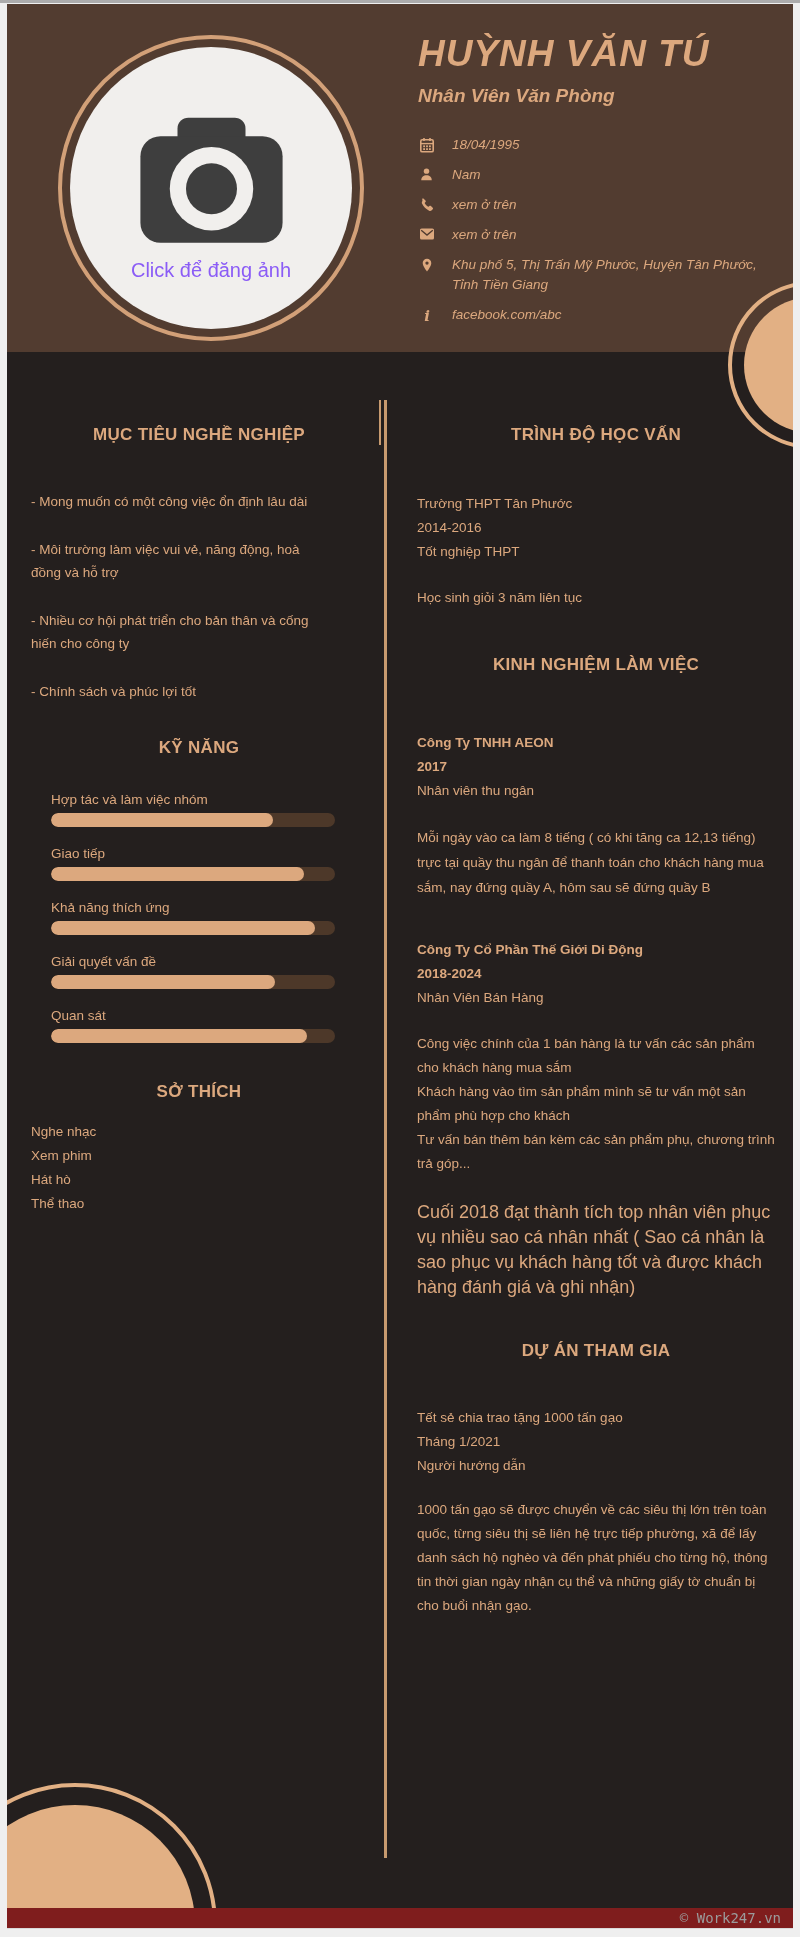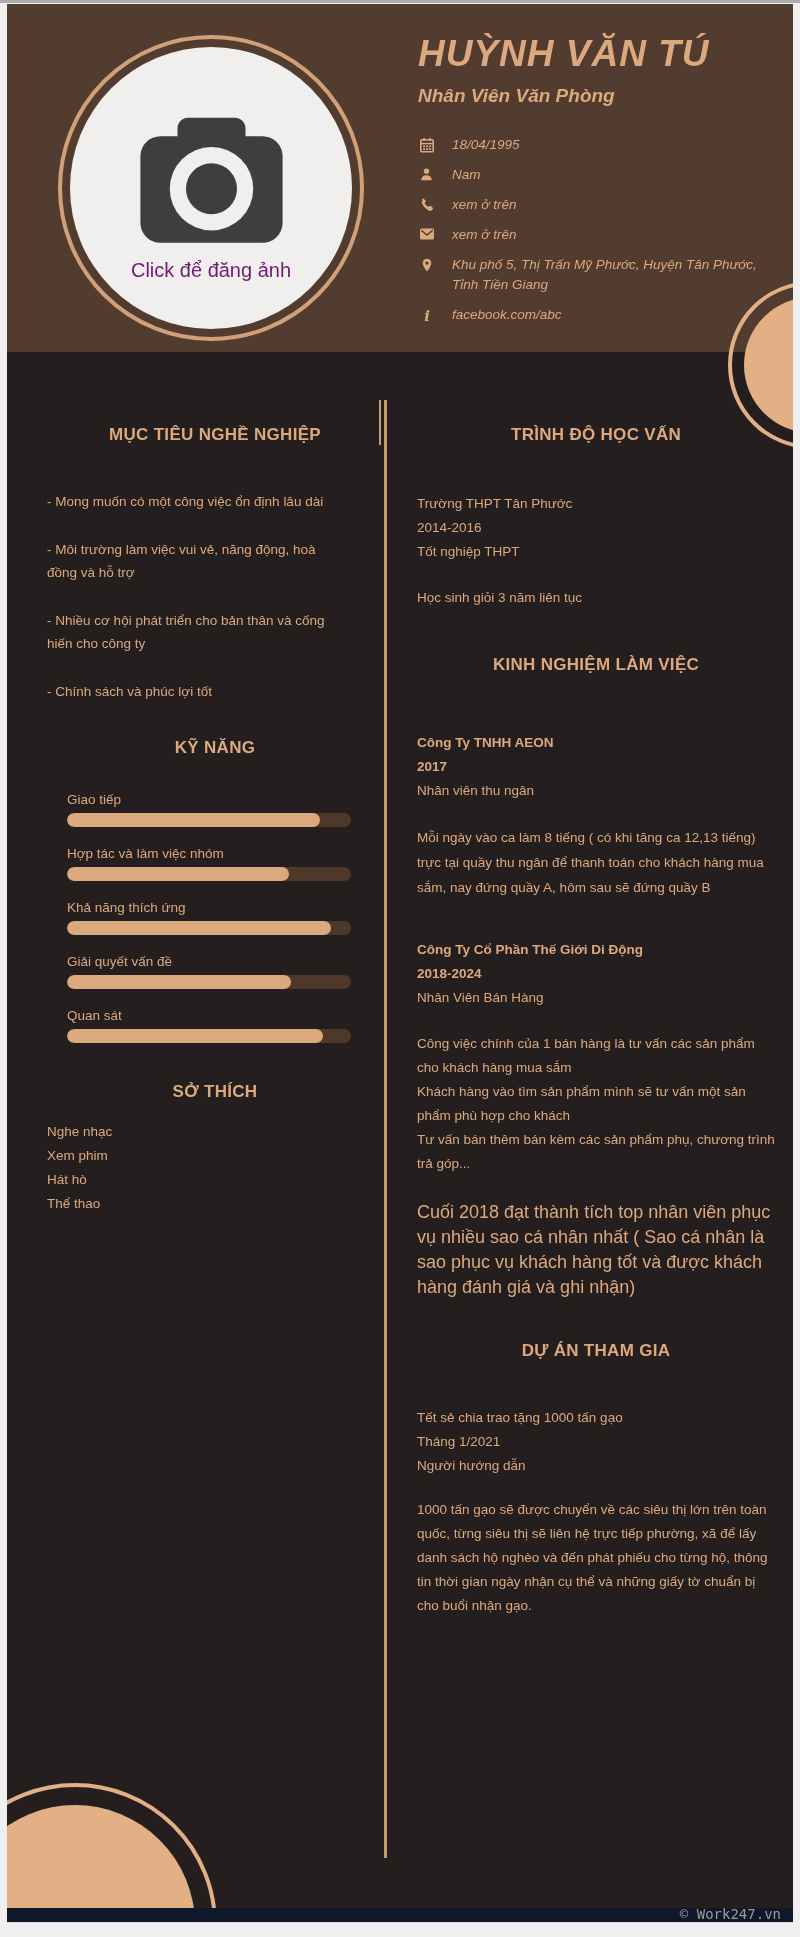--- a/index.html
+++ b/index.html
@@ -17,41 +17,41 @@
   *{margin:0;padding:0;box-sizing:border-box;}
   body{background:#e8e8e8;font-family:"Liberation Sans","DejaVu Sans",sans-serif;}
   .page{position:relative;width:800px;height:1937px;background:var(--page-bg);overflow:hidden;margin:0;}
   .top-line{position:absolute;left:0;top:0;width:800px;height:3px;background:#ACACAC;}
   .card{position:absolute;left:7px;top:4px;width:786px;height:1904px;background:var(--body-bg);overflow:hidden;}
   .cv-header{position:relative;width:100%;height:348px;background:var(--header-bg);}
   
   .photo-ring{position:absolute;left:51px;top:31px;width:306px;height:306px;border:4px solid #D2A078;border-radius:50%;display:flex;align-items:center;justify-content:center;cursor:pointer;}
   .photo-inner{width:282px;height:282px;border-radius:50%;background:var(--photo-bg);display:flex;flex-direction:column;align-items:center;justify-content:center;overflow:hidden;}
   .photo-inner svg{display:block;margin-top:18px;}
-  .photo-text{margin-top:10px;font-size:20px;color:#701a75;}
+  .photo-text{margin-top:10px;font-size:20px;color:#8b5cf6;}
   
   .header-right{position:absolute;left:411px;top:30px;width:368px;font-style:italic;}
   h1.name{font-size:37px;font-weight:700;letter-spacing:1px;color:var(--accent);line-height:1.1;}
   h2.role{margin-top:10px;font-size:19px;font-weight:700;color:var(--accent);}
   .contacts{margin-top:28px;list-style:none;}
   .contact-row{display:flex;align-items:flex-start;margin-bottom:10px;color:var(--accent);font-size:13.5px;line-height:20px;}
   .cicon{width:17px;flex:0 0 17px;margin-right:17px;display:flex;justify-content:center;padding-top:2px;}
   .cicon svg{display:block;}
   .cval{max-width:322px;}
   
   .deco{position:absolute;border-radius:50%;}
   .deco-right-ring{left:721px;top:277px;width:168px;height:168px;border:4px solid var(--deco-fill);}
   .deco-right-fill{left:737px;top:293px;width:136px;height:136px;background:var(--deco-fill);}
   .deco-bl-ring{left:-74px;top:1779px;width:284px;height:284px;border:4px solid var(--deco-fill);}
   .deco-bl-fill{left:-52px;top:1801px;width:240px;height:240px;background:var(--deco-fill);}
   
   .cv-body{position:relative;width:100%;height:1556px;}
   .divider{position:absolute;left:377px;top:48px;width:3px;height:1458px;background:var(--divider);}
   .divider-cap{position:absolute;left:372px;top:48px;width:2px;height:45px;background:var(--divider);}
-  .col-left{position:absolute;left:16px;top:0;width:372px;padding:72px 12px 0 24px;color:var(--accent);}
+  .col-left{position:absolute;left:0;top:0;width:372px;padding:72px 12px 0 24px;color:var(--accent);}
   .col-right{position:absolute;left:375px;top:0;width:411px;padding:72px 18px 0 35px;color:var(--accent);}
   h3.sec{font-size:17px;font-weight:700;color:var(--accent);text-align:center;letter-spacing:.3px;line-height:22px;margin:44px 0;}
   h3.sec.first{margin-top:0;}
   .objectives{margin-top:16px;}
   .objectives p{font-size:13.5px;line-height:23px;max-width:298px;margin-bottom:25px;}
   .skills{margin-top:32px;margin-left:20px;width:284px;}
   .skill{margin-bottom:18px;}
   .skill-label{font-size:13.5px;line-height:17px;}
   .skill-track{margin-top:5px;width:284px;height:14px;border-radius:7px;background:var(--bar-track);overflow:hidden;}
   .skill-fill{height:14px;border-radius:7px;background:var(--accent);}
@@ -66,21 +66,21 @@
   .job.second{margin-top:38px;}
   .job .bold{font-weight:700;}
   .desc{margin-top:22px;font-size:13.5px;line-height:25px;white-space:pre-line;}
   .desc.tight{line-height:24px;}
   .achieve{margin-top:24px;font-size:18px;line-height:25px;}
   h3.sec.projects-h{margin:40px 0 44px 0;}
   .project{font-size:13.5px;line-height:24px;}
   .project .desc{margin-top:20px;line-height:24px;}
   .project .desc2{margin-top:23px;}
   
-  .footer-bar{position:absolute;left:7px;top:1908px;width:786px;height:15px;background:#0f172a;border-bottom:1px solid #DADADA;display:flex;align-items:flex-end;justify-content:flex-end;padding-right:12px;}
+  .footer-bar{position:absolute;left:7px;top:1908px;width:786px;height:21px;background:#7f1d1d;border-bottom:1px solid #DADADA;display:flex;align-items:center;justify-content:flex-end;padding-right:12px;}
   .footer-bar span{font-family:"DejaVu Sans Mono",monospace;font-size:14px;color:var(--footer-text);}
 </style>
 </head>
 <body>
 
 <div class="page">
   <div class="top-line"></div>
 
   <div class="card">
 
@@ -180,29 +180,29 @@
         <div class="objectives">
           <p>- Mong muốn có một công việc ổn định lâu dài</p>
           <p>- Môi trường làm việc vui vẻ, năng động, hoà đồng và hỗ trợ</p>
           <p>- Nhiều cơ hội phát triển cho bản thân và cống hiến cho công ty</p>
           <p>- Chính sách và phúc lợi tốt</p>
         </div>
 
         <h3 class="sec skills-h">KỸ NĂNG</h3>
         <div class="skills">
           <div class="skill">
+            <div class="skill-label">Hợp tác và làm việc nhóm</div>
+            <div class="skill-track">
+                <div class="skill-fill" style="width: 78%;"></div>
+              </div>
+          </div>
+          <div class="skill">
             <div class="skill-label">Giao tiếp</div>
             <div class="skill-track">
                 <div class="skill-fill" style="width: 89%;"></div>
-              </div>
-          </div>
-          <div class="skill">
-            <div class="skill-label">Hợp tác và làm việc nhóm</div>
-            <div class="skill-track">
-                <div class="skill-fill" style="width: 78%;"></div>
               </div>
           </div>
           <div class="skill">
             <div class="skill-label">Khả năng thích ứng</div>
             <div class="skill-track">
                 <div class="skill-fill" style="width: 93%;"></div>
               </div>
           </div>
           <div class="skill">
             <div class="skill-label">Giải quyết vấn đề</div>

